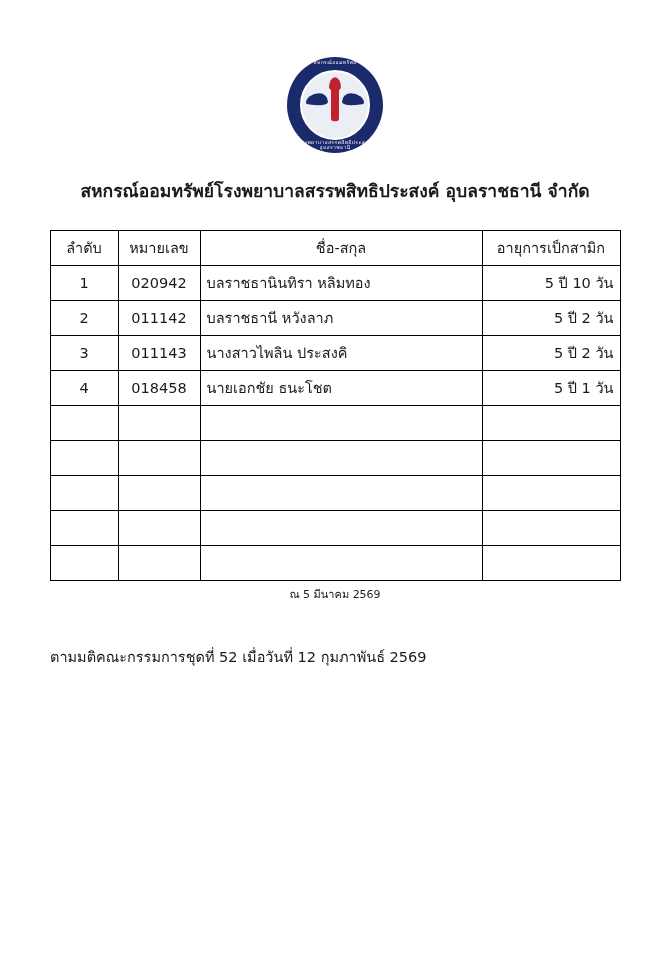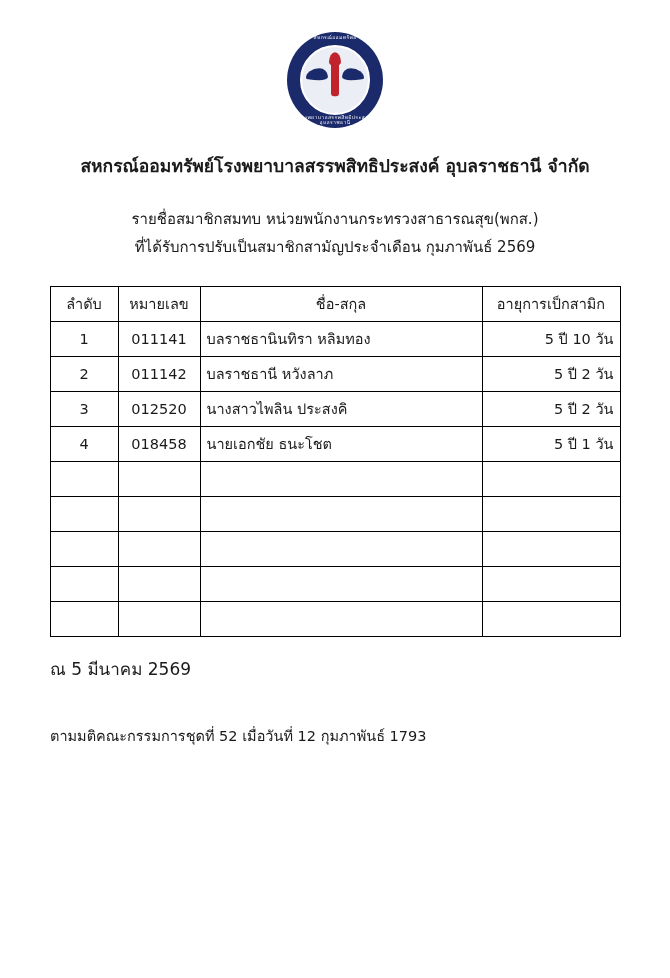--- a/index.html
+++ b/index.html
@@ -12,21 +12,21 @@
     height: 978px;
     font-family: "DejaVu Sans", "Liberation Sans", sans-serif;
     color: #1a1a1a;
     position: relative;
     overflow: hidden;
   }
   .page {
     width: 670px;
     height: 978px;
     box-sizing: border-box;
-    padding: 28px 46px 0 46px;
+    padding: 53px 46px 0 46px;
     display: flex;
     flex-direction: column;
     align-items: center;
   }
 
   
   .logo-wrap {
     margin-top: 4px;
     margin-bottom: 26px;
   }
@@ -148,23 +148,23 @@
 
   td.order { text-align: center; }
   td.number { text-align: center; }
   td.name { text-align: left; padding-left: 10px; }
   td.age { text-align: right; }
   tr.empty td { height: 34px; }
 
   
   .date-line {
     width: 570px;
-    text-align: left;
-    font-size: 17px;
-    margin-top: 18px;
+    text-align: center;
+    font-size: 11px;
+    margin-top: 4px;
   }
   .resolution-line {
     width: 570px;
     text-align: left;
     font-size: 14.5px;
     margin-top: 42px;
   }
 </style>
 </head>
 <body>
@@ -182,56 +182,52 @@
         <div class="wing left"></div>
         <div class="wing right"></div>
         <div class="torch"></div>
         <div class="flame"></div>
       </div>
     </div>
   </div>
 
   <div class="org-title">สหกรณ์ออมทรัพย์โรงพยาบาลสรรพสิทธิประสงค์ อุบลราชธานี จำกัด</div>
 
-  <div class="subtitle-block">
-    <div class="subtitle-line">รายชื่อสมาชิกสมทบ หน่วยพนักงานกระทรวงสาธารณสุข(พกส.)</div>
-    <div class="subtitle-line">ที่ได้รับการปรับเป็นสมาชิกสามัญประจำเดือน กุมภาพันธ์ 2569</div>
-  </div>
 
   <table class="member-table">
     <colgroup>
       <col class="c-order">
       <col class="c-number">
       <col class="c-name">
       <col class="c-age">
     </colgroup>
     <thead>
       <tr>
         <th>ลำดับ</th>
         <th>หมายเลข</th>
         <th>ชื่อ-สกุล</th>
         <th>อายุการเป็กสามิก</th>
       </tr>
     </thead>
     <tbody>
       <tr>
         <td class="order">1</td>
-        <td class="number">011141</td>
+        <td class="number">020942</td>
         <td class="name">บลราชธานินทิรา  หลิมทอง</td>
         <td class="age">5 ปี 10 วัน</td>
       </tr>
       <tr>
         <td class="order">2</td>
         <td class="number">011142</td>
         <td class="name">บลราชธานี  หวังลาภ</td>
         <td class="age">5 ปี  2 วัน</td>
       </tr>
       <tr>
         <td class="order">3</td>
-        <td class="number">012520</td>
+        <td class="number">011143</td>
         <td class="name">นางสาวไพลิน  ประสงคิ</td>
         <td class="age">5 ปี  2 วัน</td>
       </tr>
       <tr>
         <td class="order">4</td>
         <td class="number">018458</td>
         <td class="name">นายเอกชัย  ธนะโชต</td>
         <td class="age">5 ปี  1 วัน</td>
       </tr>
       <tr class="empty">
@@ -261,15 +257,15 @@
       <tr class="empty">
         <td class="order"></td>
         <td class="number"></td>
         <td class="name"></td>
         <td class="age"></td>
       </tr>
     </tbody>
   </table>
 
   <div class="date-line">ณ 5 มีนาคม 2569</div>
-  <div class="resolution-line">ตามมติคณะกรรมการชุดที่ 52 เมื่อวันที่ 12 กุมภาพันธ์ 1793</div>
+  <div class="resolution-line">ตามมติคณะกรรมการชุดที่ 52 เมื่อวันที่ 12 กุมภาพันธ์ 2569</div>
 
 </div>
 
 </body></html>

